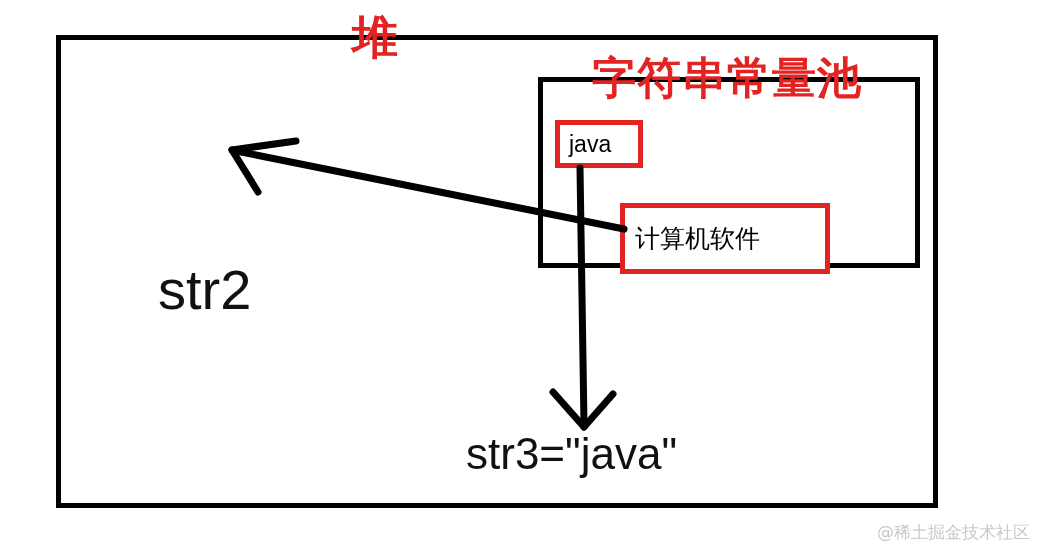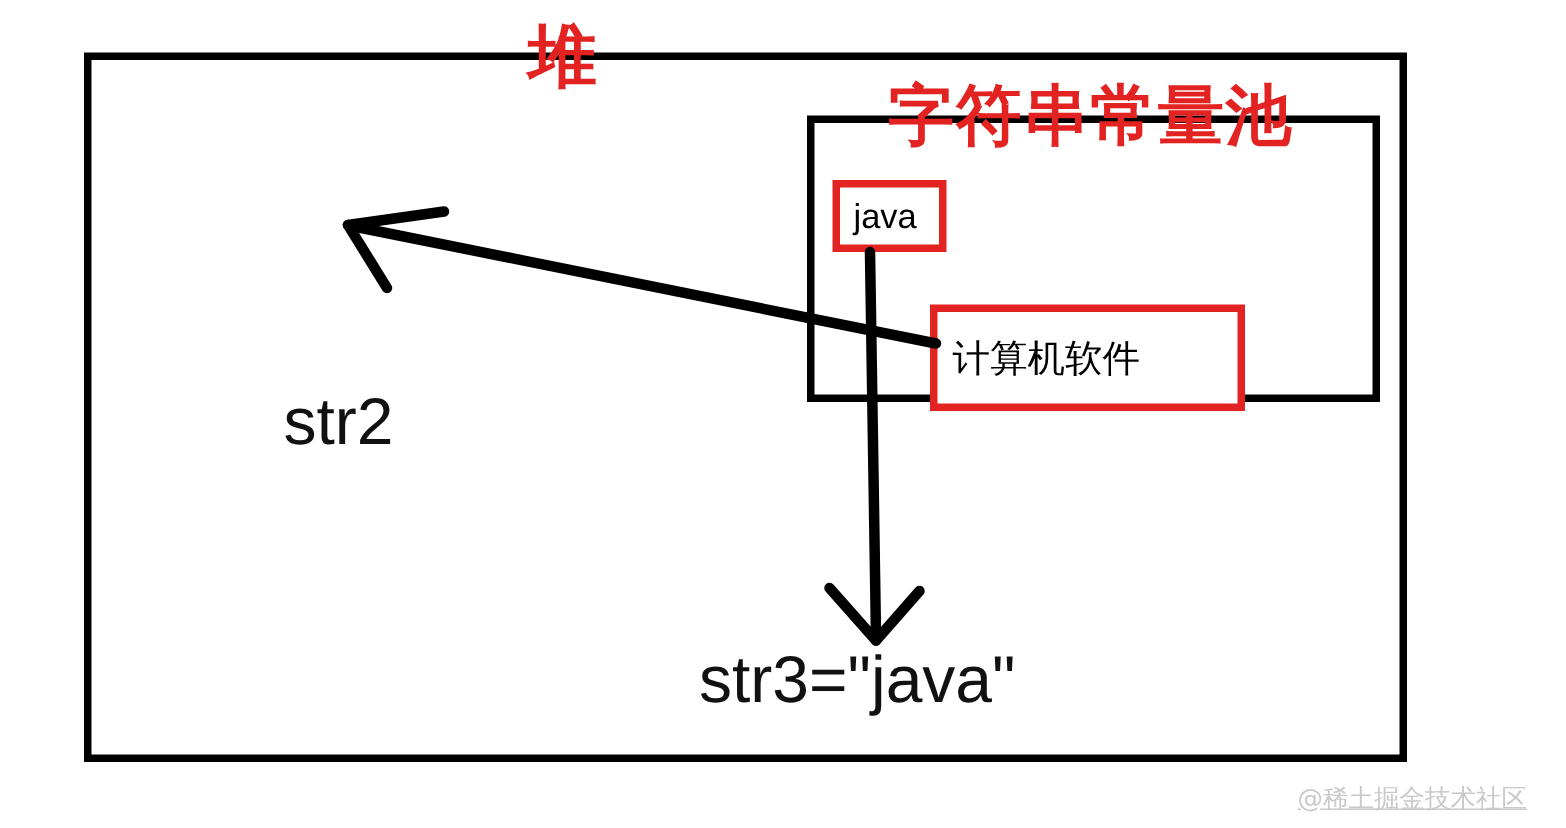--- a/index.html
+++ b/index.html
@@ -67,21 +67,21 @@
     box-sizing: border-box;
     background: #ffffff;
     display: flex;
     align-items: center;
     color: #000000;
     white-space: nowrap;
   }
   .lit-java {
     left: 555px;
     top: 120px;
-    width: 76px;
+    width: 88px;
     height: 48px;
     padding-left: 9px;
     font-size: 23px;
     font-family: "Liberation Sans", sans-serif;
   }
   .lit-cn {
     left: 620px;
     top: 203px;
     width: 210px;
     height: 71px;
@@ -98,48 +98,46 @@
     font-weight: 400;
   }
   .var-str1 {
     left: 138px;
     top: 129px;
     font-size: 44px;
   }
   .var-str2 {
     left: 158px;
     top: 257px;
-    font-size: 44px;
-    margin-left: 31px;
+    font-size: 56px;
   }
   .var-str3 {
     left: 466px;
     top: 429px;
     font-size: 44px;
     letter-spacing: 0px;
   }
   
   .arrow-layer {
     position: absolute;
     left: 0;
     top: 0;
     width: 1044px;
     height: 552px;
     pointer-events: none;
   }
   
   .watermark {
     position: absolute;
-    right: 26px;
+    right: 14px;
     bottom: 8px;
     color: #c9c9c9;
     font-size: 17px;
     white-space: nowrap;
     font-family: "DejaVu Sans", "Liberation Sans", sans-serif;
-    text-decoration: underline;
   }
 </style>
 </head>
 <body>
 
 <div id="canvas">
 
   <div class="heap-box"></div>
 
   <div class="pool-box"></div>

